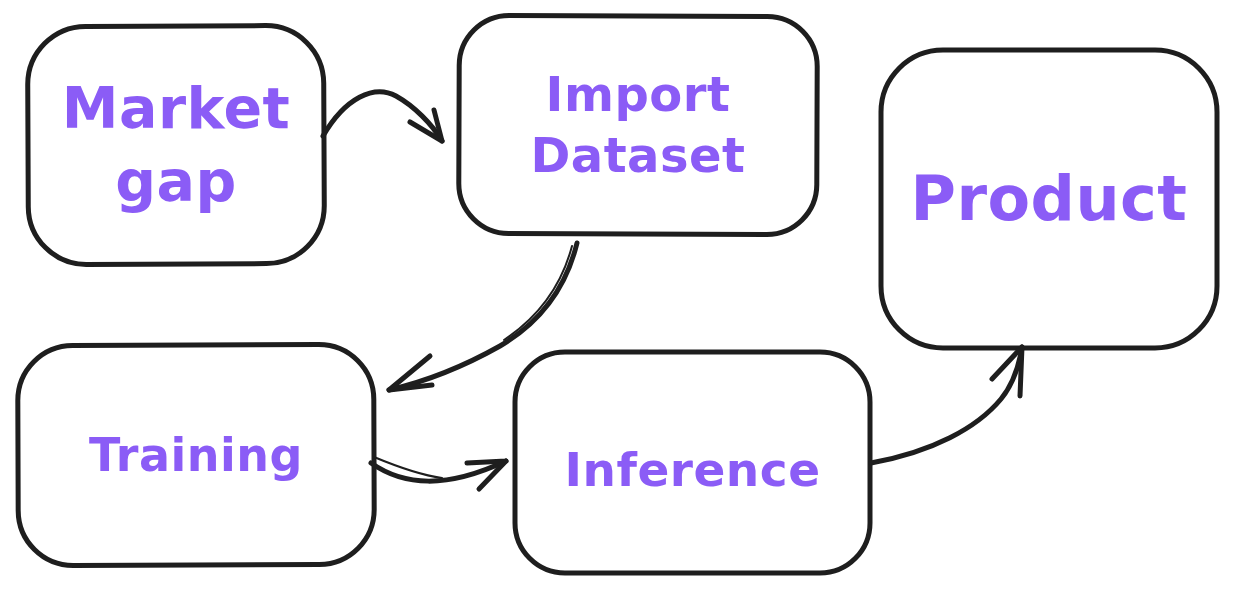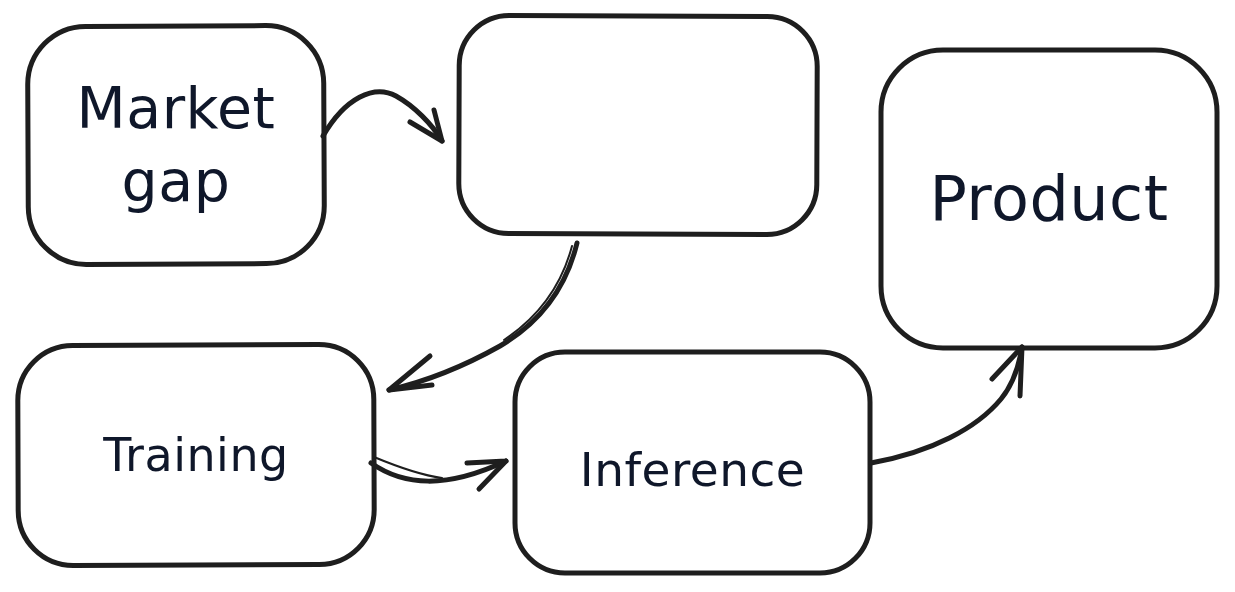--- a/index.html
+++ b/index.html
@@ -19,22 +19,22 @@
     position: absolute;
     inset: 0;
     display: block;
   }
   .node-label {
     position: absolute;
     display: flex;
     align-items: center;
     justify-content: center;
     text-align: center;
-    color: #0f172a;
-    font-weight: 400;
+    color: #8b5cf6;
+    font-weight: 700;
     line-height: 1.28;
     letter-spacing: 0.5px;
     pointer-events: none;
   }
   .lbl-market-gap     { left: 28px;  top: 26px;  width: 296px; height: 238px; font-size: 57px; }
   .lbl-import-dataset { left: 459px; top: 16px;  width: 358px; height: 218px; font-size: 48px; }
   .lbl-product        { left: 881px; top: 50px;  width: 336px; height: 298px; font-size: 62px; }
   .lbl-training       { left: 18px;  top: 345px; width: 356px; height: 220px; font-size: 46px; }
   .lbl-inference      { left: 515px; top: 360px; width: 355px; height: 221px; font-size: 47px; }
 </style>
@@ -74,20 +74,21 @@
 
       <g>
         <path d="M 871 463 C 932 452 977 428 1001 399 C 1014 383 1019 366 1022 347"></path>
         <path d="M 1022 347 L 992 379 M 1022 347 L 1020 396"></path>
       </g>
     </g>
   </svg>
 
   <div class="node-label lbl-market-gap">Market gap</div>
 
+  <div class="node-label lbl-import-dataset">Import Dataset</div>
 
   <div class="node-label lbl-product">Product</div>
 
   <div class="node-label lbl-training">Training</div>
 
   <div class="node-label lbl-inference">Inference</div>
 
 </div>
 
 </body></html>

